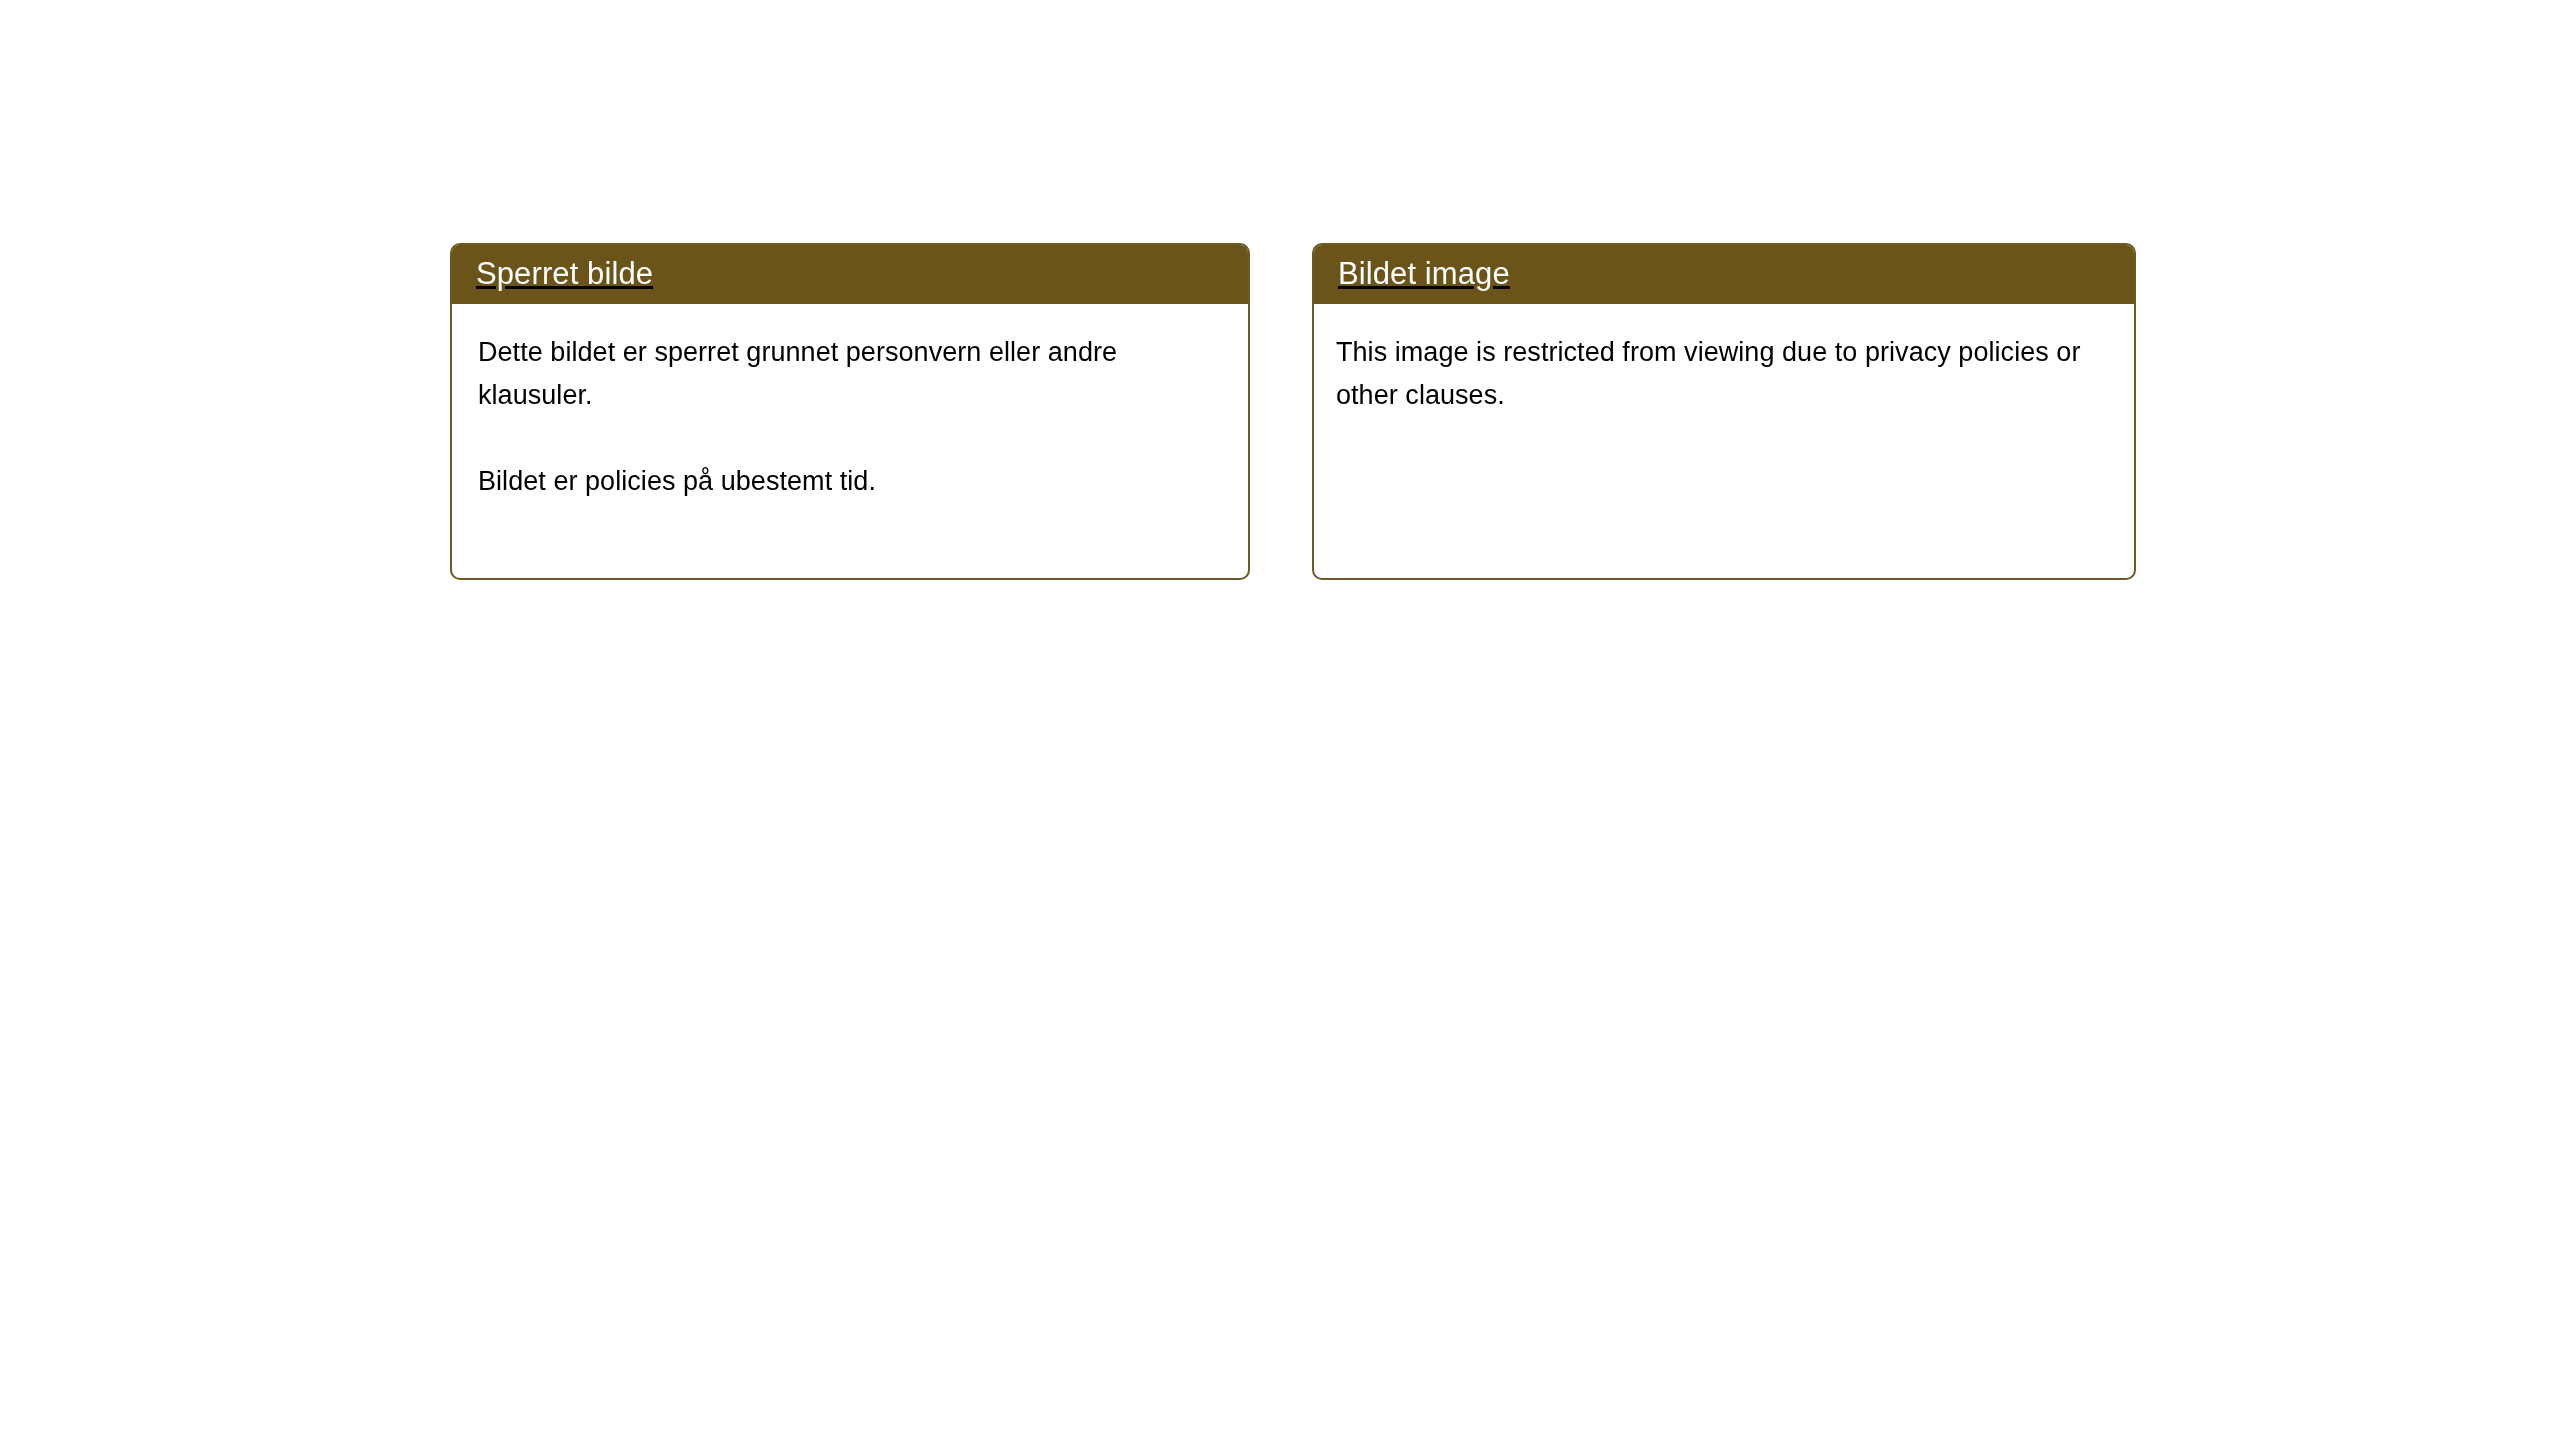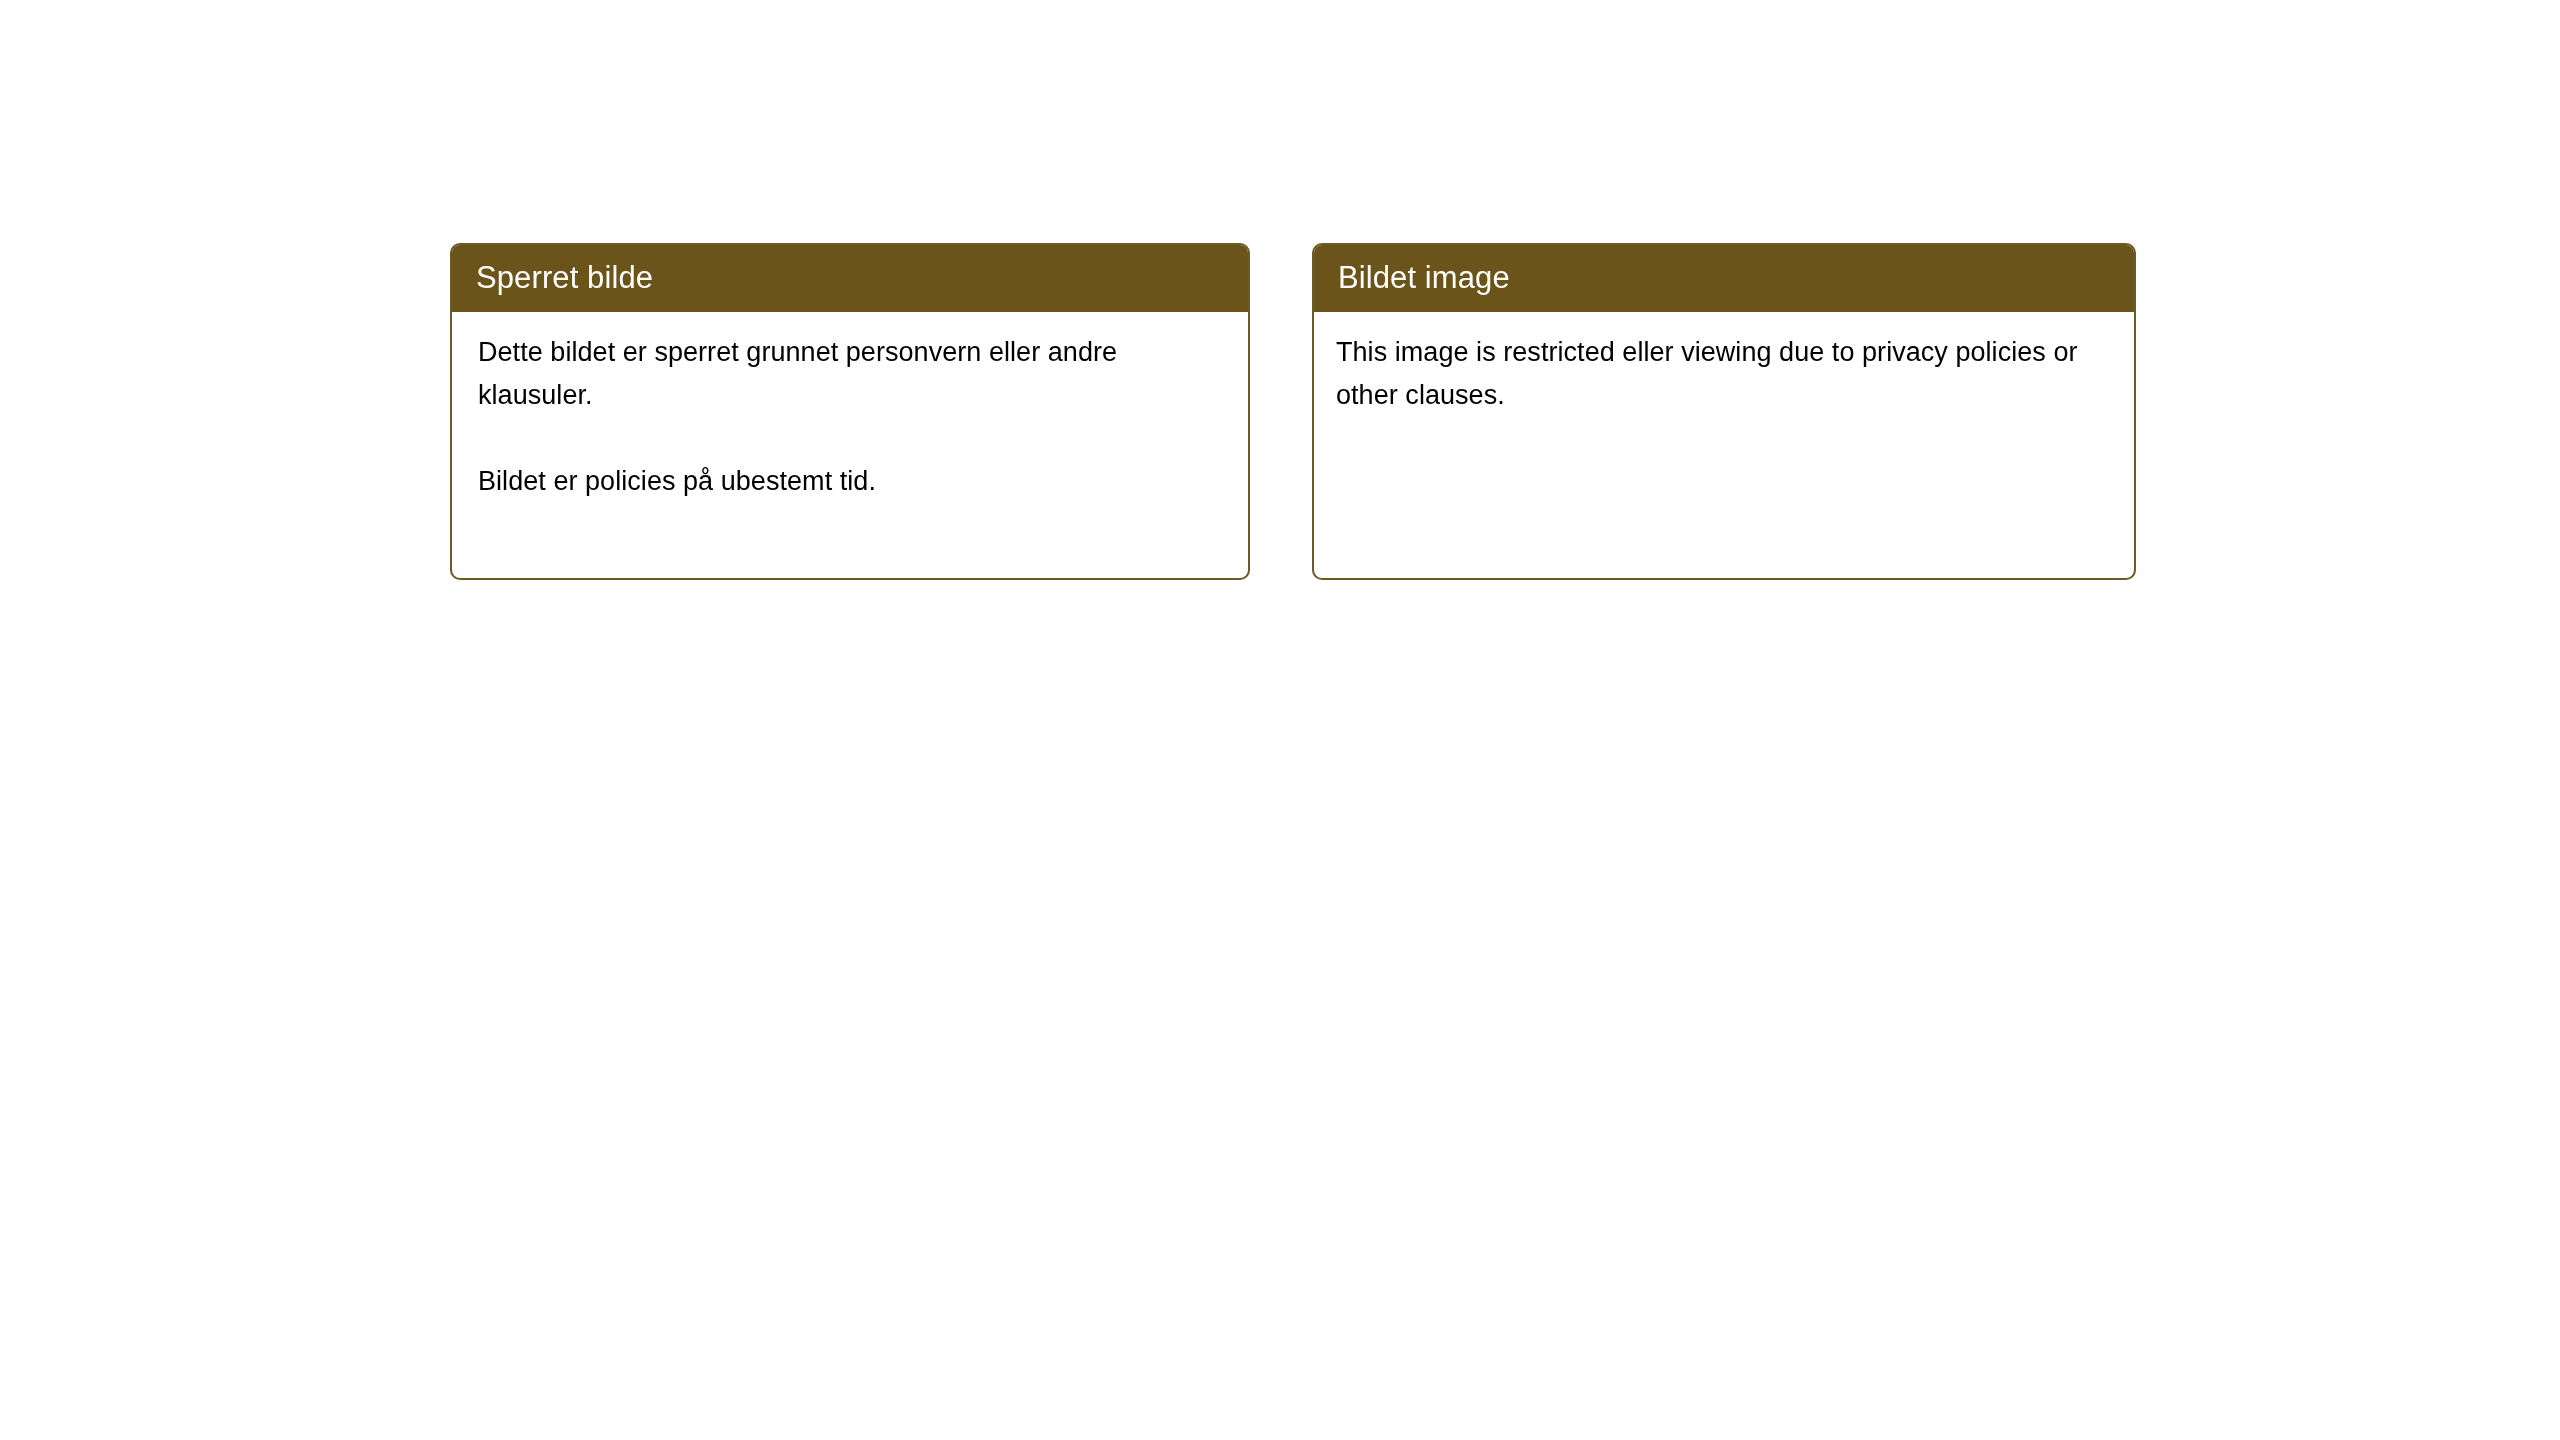--- a/index.html
+++ b/index.html
@@ -44,27 +44,28 @@
     top: 243px;
     width: 824px;
     height: 337px;
   }
 
   .card-header {
     position: absolute;
     left: -2px;
     top: -2px;
     right: -2px;
-    height: 69px;
+    height: 61px;
     background: #6b5419;
     border-radius: 10px 10px 0 0;
     display: flex;
     align-items: center;
     box-sizing: border-box;
     padding: 0 0 0 26px;
+    text-decoration: underline;
   }
 
   .card-title {
     color: #ffffff;
     font-size: 31px;
     font-weight: 400;
     line-height: 1;
     letter-spacing: 0.1px;
     white-space: nowrap;
   }
@@ -109,17 +110,17 @@
       <p class="card-paragraph">Dette bildet er sperret grunnet personvern eller andre klausuler.</p>
       <p class="card-paragraph spaced">Bildet er policies på ubestemt tid.</p>
     </div>
   </div>
 
   <div class="notice-card right">
     <div class="card-header">
       <span class="card-title">Bildet image</span>
     </div>
     <div class="card-body">
-      <p class="card-paragraph">This image is restricted eller viewing due to privacy policies or other clauses.</p>
+      <p class="card-paragraph">This image is restricted from viewing due to privacy policies or other clauses.</p>
     </div>
   </div>
 
 </div>
 
 </body></html>

